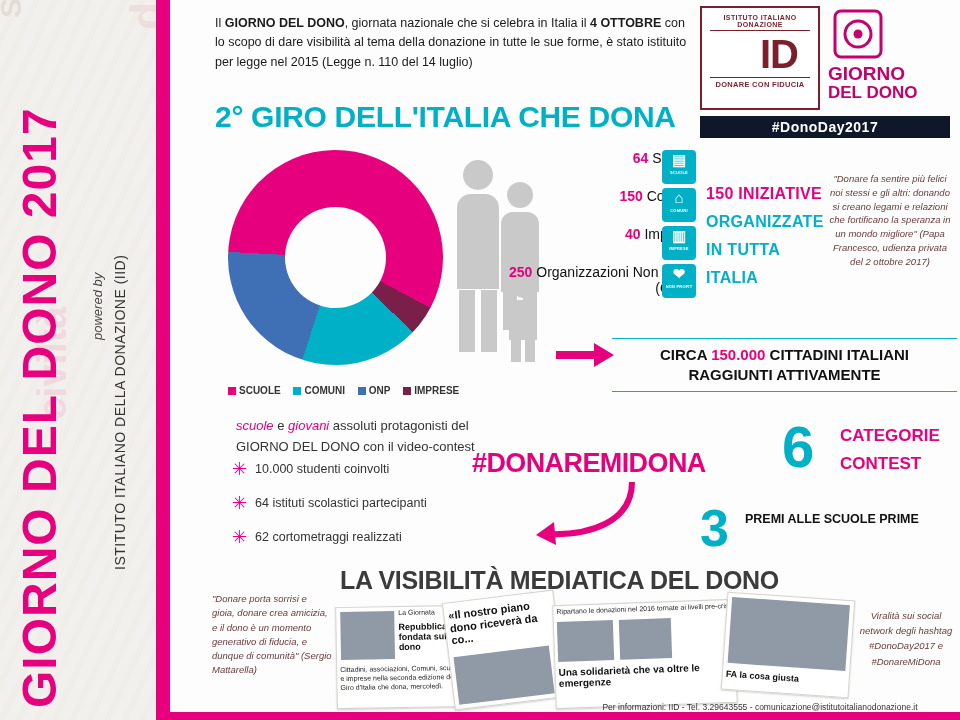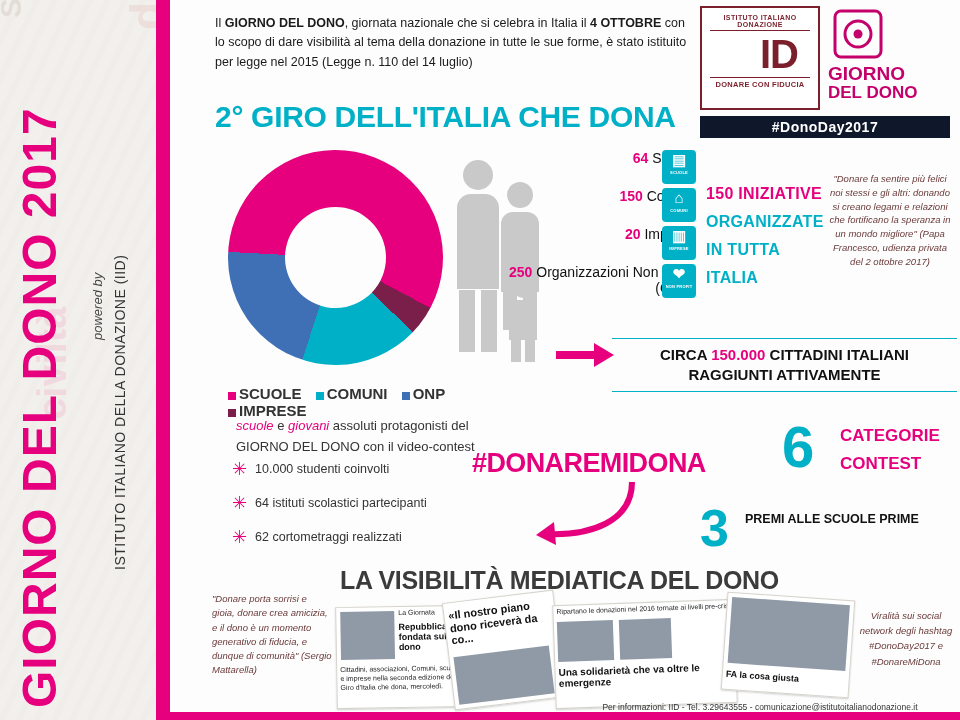--- a/index.html
+++ b/index.html
@@ -58,21 +58,21 @@
   .donut{width:215px;height:215px;border-radius:50%;
     background:conic-gradient(
       #e6007e 0deg 130deg,
       #7a1f4a 130deg 146deg,
       #00b0c7 146deg 210deg,
       #3f6fb5 210deg 285deg,
       #e6007e 285deg 360deg);
     transform:rotate(-12deg);
   }
   .donut:after{content:"";position:absolute;left:57px;top:57px;width:101px;height:101px;border-radius:50%;background:#fdfdfd;}
-  .legend{position:absolute;left:228px;top:385px;width:260px;font-size:15px;font-weight:bold;color:#333;}
+  .legend{position:absolute;left:228px;top:385px;width:260px;font-size:10px;font-weight:bold;color:#333;}
   .legend .it{display:inline-block;margin-right:10px;}
   .legend .sw{display:inline-block;width:8px;height:8px;margin-right:3px;vertical-align:-1px;}
 
   
   .people{position:absolute;left:455px;top:160px;width:110px;height:200px;}
   .pp{position:absolute;background:#c9c9c9;}
   .phead{border-radius:50%;}
 
   
   .stats{position:absolute;left:505px;top:150px;width:190px;}
@@ -208,21 +208,21 @@
 
     <div class="pp phead" style="left:58px;top:118px;width:20px;height:20px;"></div>
     <div class="pp" style="left:54px;top:140px;width:28px;height:40px;border-radius:9px 9px 0 0;"></div>
     <div class="pp" style="left:56px;top:180px;width:10px;height:22px;"></div>
     <div class="pp" style="left:70px;top:180px;width:10px;height:22px;"></div>
   </div>
 
   <div class="stats">
     <div class="stat"><b>64</b> <span>Scuole</span></div>
     <div class="stat"><b>150</b> <span>Comuni</span></div>
-    <div class="stat"><b>20</b> <span>Imprese</span></div>
+    <div class="stat"><b>40</b> <span>Imprese</span></div>
     <div class="stat"><b>250</b> <span>Organizzazioni Non Profit (ONP)</span></div>
   </div>
 
   <div class="icons">
     <div class="ic">
         <span class="gl">▤</span>
         <span class="cap">SCUOLE</span>
       </div>
     <div class="ic">
         <span class="gl">⌂</span>

